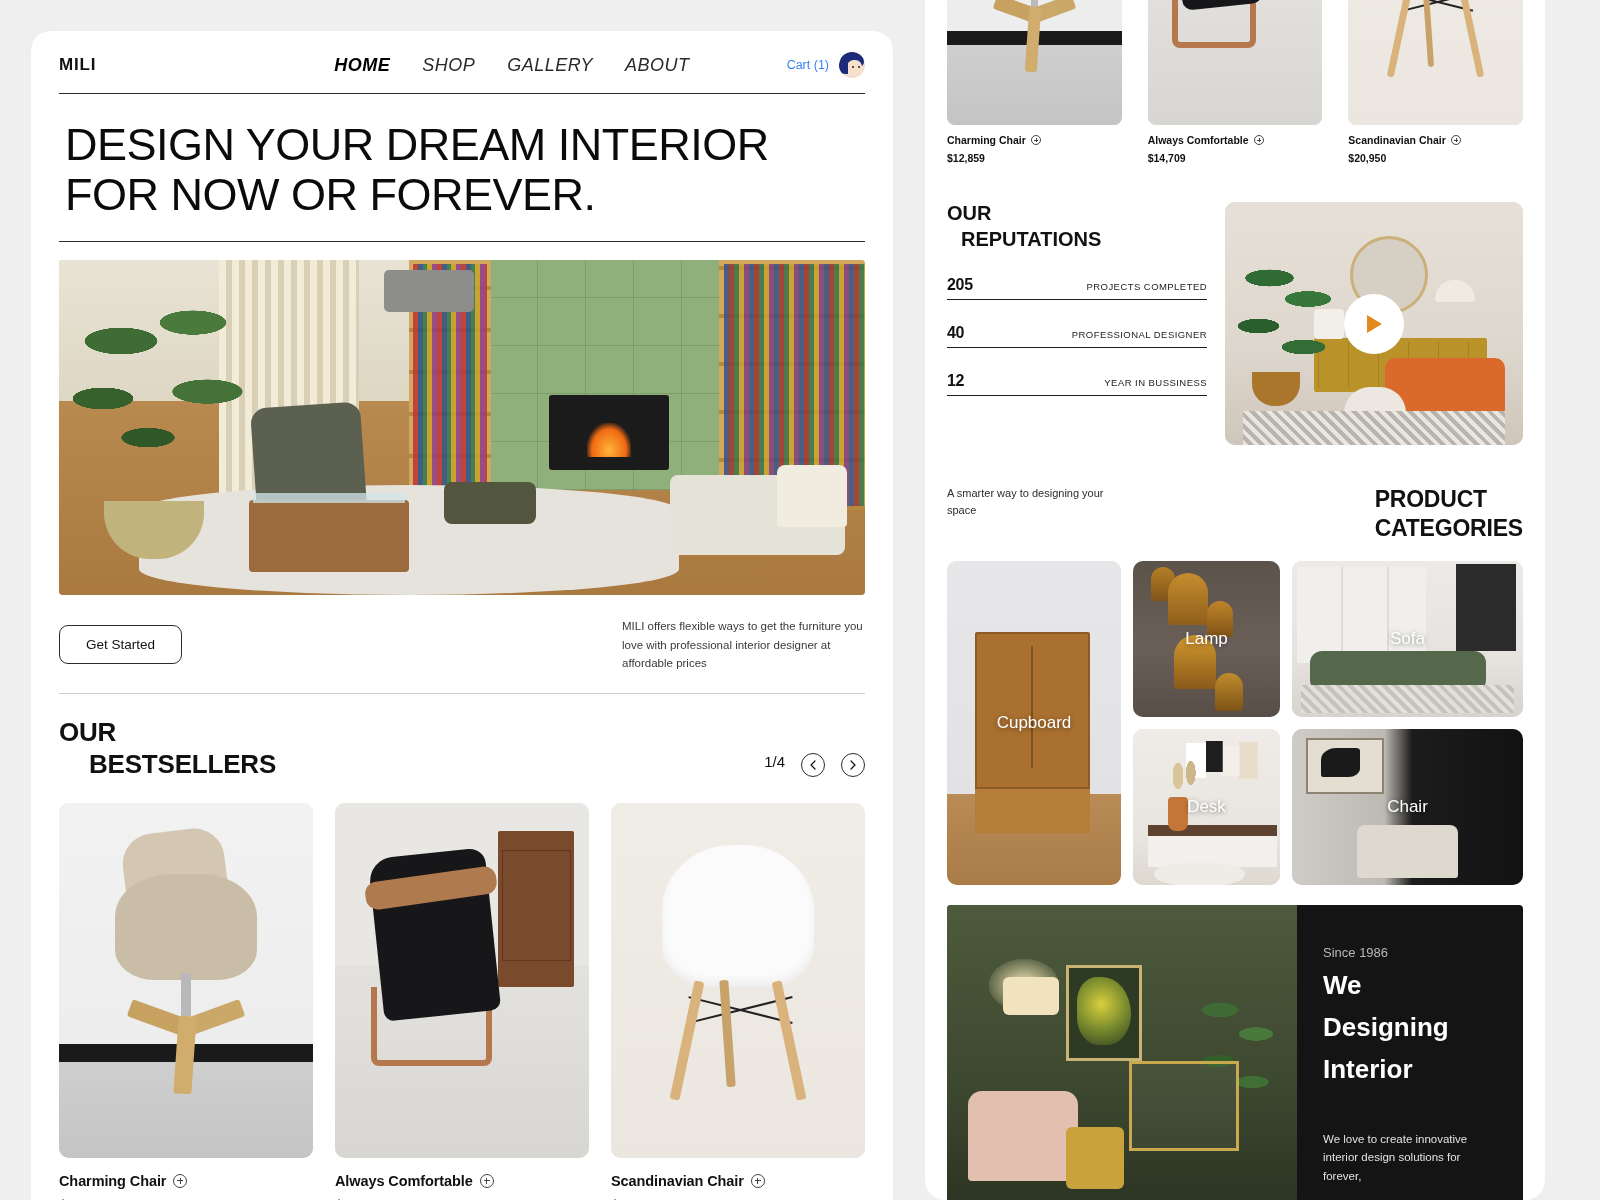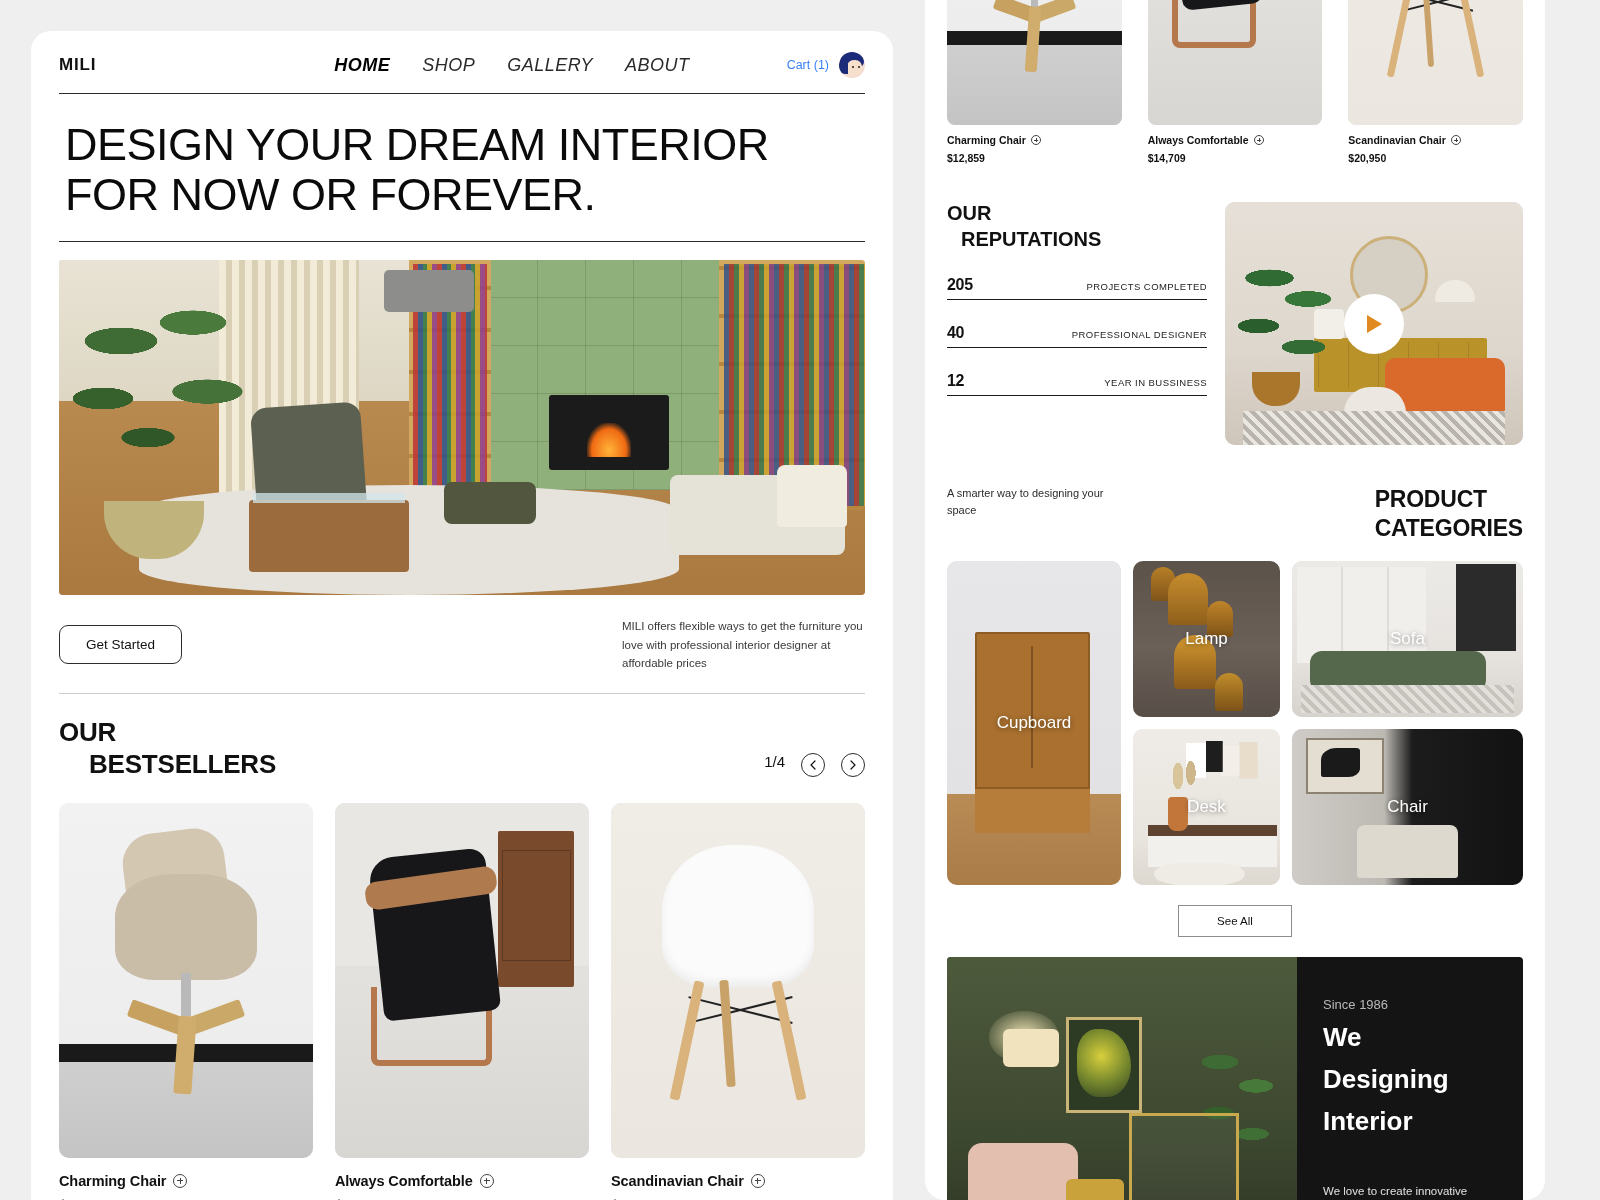--- a/index.html
+++ b/index.html
@@ -865,23 +865,20 @@
       <div class="cat-tile">
         <div class="scene chair-scene">
           <div class="art"></div>
           <div class="seat"></div>
         </div>
         <div class="cat-label">Chair</div>
       </div>
 
     </div>
 
-    <div class="seeall-wrap">
-      <button class="btn-rect">See All</button>
-    </div>
 
     <div class="promo">
       <div class="promo-img">
         <div class="scene promo-scene">
           <div class="glow"></div>
           <div class="lampshade"></div>
           <div class="art"></div>
           <div class="plant"></div>
           <div class="cart"></div>
           <div class="chair"></div>

